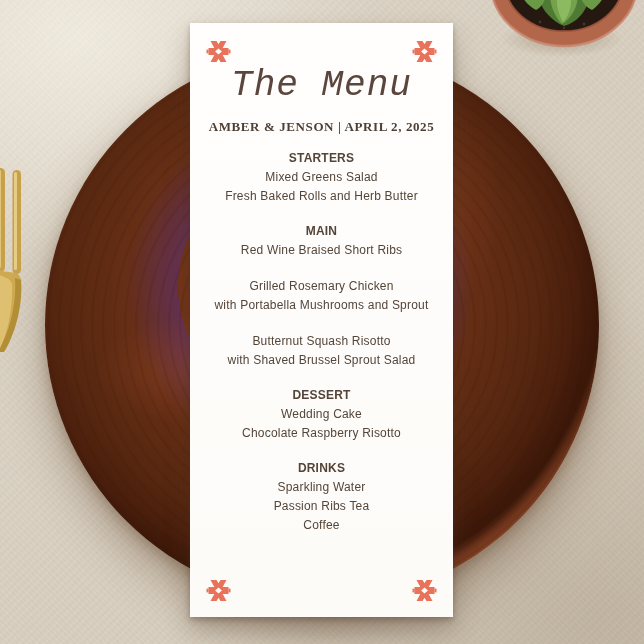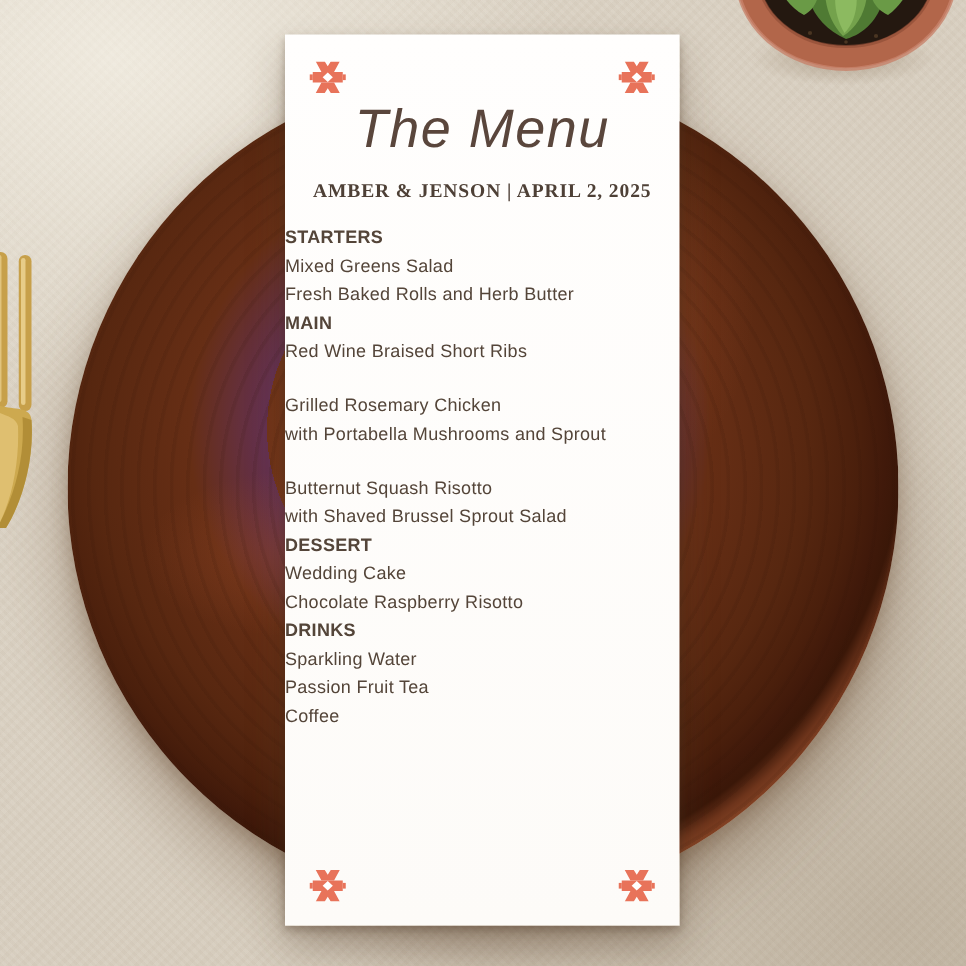--- a/index.html
+++ b/index.html
@@ -63,45 +63,46 @@
   .motif-row.top { padding-top: 18px; }
   .motif-row.bottom {
     position: absolute;
     left: 0; right: 0; bottom: 16px;
   }
   .motif { width: 25px; height: 21px; display: block; }
 
   .card-title {
     margin-top: 3px;
     text-align: center;
-    font-family: Liberation Sans, sans-serif;
+    font-family: Liberation Mono, monospace;
     font-style: italic;
     font-weight: 400;
     font-size: 36px;
     line-height: 42px;
     color: #5a463c;
     letter-spacing: 1px;
   }
   .card-subtitle {
     margin-top: 12px;
     text-align: center;
     font-family: "Liberation Serif", serif;
     font-weight: bold;
     font-size: 13px;
     letter-spacing: 0.6px;
     color: #4e4036;
   }
   .menu-body {
     margin-top: 14px;
+    text-align: center;
     font-size: 12px;
     line-height: 19px;
     letter-spacing: 0.2px;
     color: #544539;
   }
-  .menu-section { margin-top: 0; }
+  .menu-section { margin-top: 16px; }
   .menu-section:first-child { margin-top: 0; }
   .menu-group + .menu-group { margin-top: 17px; }
   .menu-heading { font-weight: bold; font-weight: 600; }
   .menu-line { white-space: nowrap; }
 
   
   .fork {
     position: absolute;
     left: 0; top: 168px;
     width: 26px; height: 195px;
@@ -209,21 +210,21 @@
           <div class="menu-group">
             <div class="menu-heading">DESSERT</div>
             <div class="menu-line">Wedding Cake</div>
             <div class="menu-line">Chocolate Raspberry Risotto</div>
           </div>
         </div>
         <div class="menu-section">
           <div class="menu-group">
             <div class="menu-heading">DRINKS</div>
             <div class="menu-line">Sparkling Water</div>
-            <div class="menu-line">Passion Fruit Tea</div>
+            <div class="menu-line">Passion Ribs Tea</div>
             <div class="menu-line">Coffee</div>
           </div>
         </div>
       </div>
 
     <div class="motif-row bottom">
       <svg class="motif" viewBox="0 0 24 21">
         <g fill="#e8735a">
           <polygon points="4,0 10,0 12,3.2 14,0 20,0 16.2,7 7.8,7"></polygon>
           <polygon points="7.8,14 16.2,14 20,21 14,21 12,17.8 10,21 4,21"></polygon>

